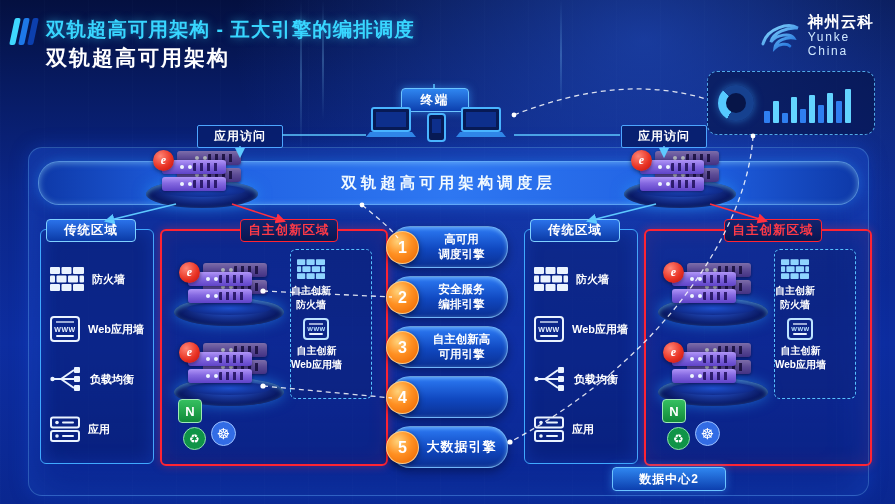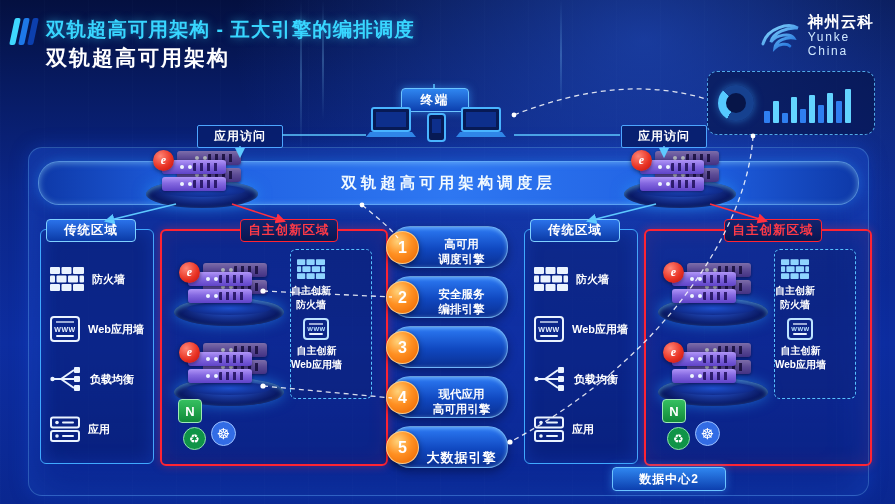--- a/index.html
+++ b/index.html
@@ -120,21 +120,21 @@
   
   .pill{position:absolute;left:390px;width:116px;height:40px;border-radius:20px;z-index:4;
     background:linear-gradient(180deg,#2d7bf5 0%,#1048c0 55%,#0a2f92 100%);
     border:1px solid rgba(150,215,255,.65);
     box-shadow:0 4px 10px rgba(0,0,20,.35),inset 0 1px 4px rgba(180,235,255,.5)}
   .pnum{position:absolute;left:-5px;top:4px;width:31px;height:31px;border-radius:50%;
     background:radial-gradient(circle at 35% 30%,#ffd27a,#ff9022 45%,#e86300 100%);
     border:1.5px solid rgba(255,214,150,.85);color:#fff;font-size:16px;font-weight:bold;
     display:flex;align-items:center;justify-content:center;box-shadow:0 2px 6px rgba(0,0,0,.45)}
   .ptext{position:absolute;left:30px;right:5px;top:0;bottom:0;display:flex;flex-direction:column;
-    justify-content:flex-end;align-items:center;color:#fff;font-size:11.5px;font-weight:bold;line-height:1.3;text-align:center}
+    justify-content:center;align-items:center;color:#fff;font-size:11.5px;font-weight:bold;line-height:1.3;text-align:center}
   .pill.single .ptext{font-size:13px;letter-spacing:1px}
 
   .overlay{position:absolute;inset:0;z-index:7;pointer-events:none}
 </style>
 </head>
 <body>
 
 <div class="canvas">
 
   <div class="grid"></div>
@@ -358,27 +358,27 @@
   </div>
   <div class="pill" style="top:276px">
     <div class="pnum">2</div>
     <div class="ptext">
         <span>安全服务</span>
         <span>编排引擎</span>
       </div>
   </div>
   <div class="pill" style="top:326px">
     <div class="pnum">3</div>
+    <div class="ptext">
+        <span>自主创新高</span>
+        <span>可用引擎</span>
+      </div>
   </div>
   <div class="pill" style="top:376px">
     <div class="pnum">4</div>
-    <div class="ptext">
-        <span>现代应用</span>
-        <span>高可用引擎</span>
-      </div>
   </div>
   <div class="pill single" style="top:426px">
     <div class="pnum">5</div>
     <div class="ptext">
         <span>大数据引擎</span>
         <span></span>
       </div>
   </div>
 
   <div class="trad-box" style="left:524px"></div>

